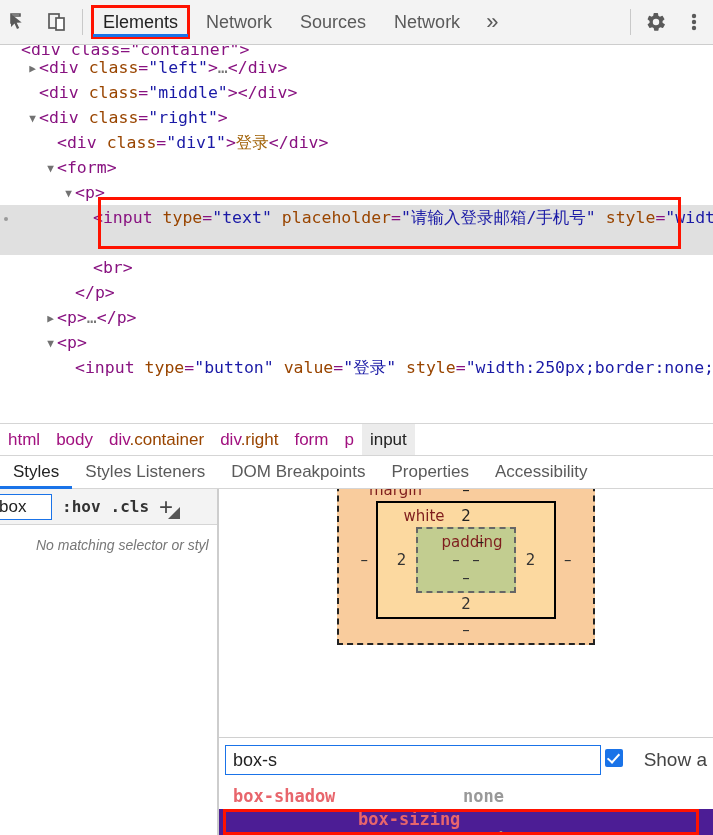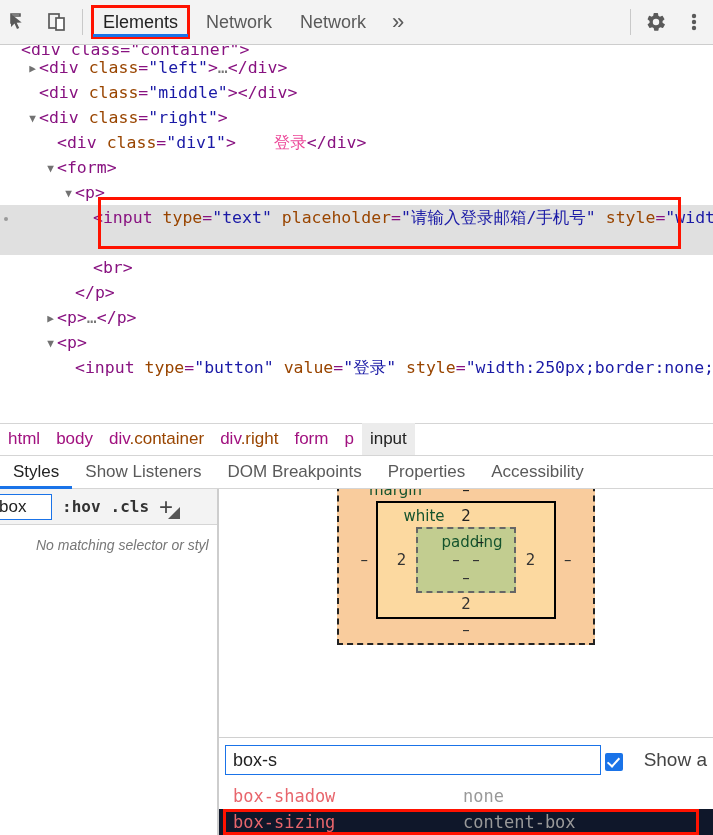--- a/index.html
+++ b/index.html
@@ -72,38 +72,38 @@
   .tri {
     display: inline-block; width: 13px;
     color: #727272; font-size: 11px;
     vertical-align: middle; text-align: center;
   }
   .tri.none { color: transparent; }
   .tag   { color: #881280; }
   .attr  { color: #994500; }
   .val   { color: #1a1aa6; }
   .punc  { color: #881280; }
-  .txt   { color: #ec4899; margin-left: 38px; }
+  .txt   { color: #a16207; }
   .dots  { color: #777; }
   .dotmark {
     position: absolute; left: 4px; top: 12px;
     width: 4px; height: 4px; border-radius: 50%; background: #9a9a9a;
   }
   .annot-box {
     position: absolute;
     border: 3px solid #ff1200;
     pointer-events: none;
   }
 
   
   .crumbs {
     position: absolute; top: 423px; left: 0;
     width: 713px; height: 32px;
     background: #fff; border-top: 1px solid #d5d5d5;
-    display: flex; align-items: flex-end;
+    display: flex; align-items: center;
     font-size: 17px;
   }
   .crumb {
     padding: 0 8px; height: 32px; line-height: 32px;
     color: #a1117f; cursor: pointer; white-space: nowrap;
   }
   .crumb .cls { color: #994500; }
   .crumb.active { background: #ececec; color: #222; }
 
   
@@ -200,21 +200,21 @@
   }
   .bm-content {
     background: #8db2c4; border: 2px solid #777;
     padding: 7px 4px; margin: 2px 4px;
     font-size: 16px; color: #222;
   }
   .bm-label {
     text-align: left; padding-left: 12px;
     position: relative; height: 18px; line-height: 18px;
   }
-  .bm-label .lbl { color: #14532d; }
+  .bm-label .lbl { color: #7f1d1d; }
   .bm-label .topv {
     position: absolute; left: 50%; transform: translateX(-50%);
   }
   .bm-row { display: flex; align-items: center; justify-content: center; }
   .bm-side { width: 20px; font-size: 15px; color: #333; }
   .bm-bot { height: 18px; line-height: 18px; color: #333; }
 
   .filter-area {
     position: absolute; top: 248px; left: 0; right: 0;
     border-top: 1px solid #d0d0d0;
@@ -222,21 +222,21 @@
   }
   .filter-row { display: flex; align-items: center; padding: 0 6px; }
   .filter-input {
     flex: 1; height: 30px;
     border: 1px solid #1a73e8; background: #fff;
     font-family: "Liberation Sans", sans-serif;
     font-size: 18px; color: #222;
     padding: 0 7px; outline: none;
   }
   .showall {
-    display: flex; align-items: flex-end; gap: 21px;
+    display: flex; align-items: flex-start; gap: 21px;
     margin-left: 4px; white-space: nowrap;
   }
   .cbx {
     width: 18px; height: 18px; background: #1a73e8;
     border-radius: 2px; position: relative; cursor: pointer;
     flex: none;
   }
   .cbx::after {
     content: ""; position: absolute; left: 5px; top: 2px;
     width: 5px; height: 10px; border: solid #fff;
@@ -244,23 +244,23 @@
   }
   .showall-lbl { font-size: 19px; color: #444; }
 
   .prop-list {
     margin-top: 8px;
     font-family: "DejaVu Sans Mono", monospace;
     font-size: 17px;
   }
   .prop-row {
     display: flex; height: 26px; align-items: center;
-    padding-left: 14px; position: relative;
-  }
-  .prop-row.alt { background: #0f172a; }
+    padding-left: 14px; position: relative; font-weight: bold;
+  }
+  .prop-row.alt { background: #4c1d95; flex-direction: column; }
   .prop-name { color: #e8656c; width: 230px; }
   .prop-value { color: #999; }
   .prop-annot {
     position: absolute; left: 4px; right: 14px; top: 0; bottom: 0;
     border: 3px solid #ff1200; pointer-events: none;
   }
   .vsep {
     position: absolute; top: 489px; left: 218px;
     width: 1px; height: 346px; background: #cdcdcd;
   }
@@ -282,20 +282,23 @@
     </svg>
   </div>
   <div class="tb-sep"></div>
 
   <div class="tabs">
     <div class="tab active annot">
       <span>Elements</span>
     </div>
     <div class="tab">
       <span>Network</span>
+    </div>
+    <div class="tab">
+      <span>Sources</span>
     </div>
     <div class="tab">
       <span>Network</span>
     </div>
     <div class="tab-more">»</div>
   </div>
 
   <div class="tb-right">
     <div class="tb-sep"></div>
     <div class="tb-icon">
@@ -354,21 +357,21 @@
   <div class="crumb active">
     <span>input</span>
   </div>
 </div>
 
 <div class="sidetabs">
   <div class="stab active">
     <span>Styles</span>
   </div>
   <div class="stab">
-    <span>Show Listeners</span>
+    <span>Styles Listeners</span>
   </div>
   <div class="stab">
     <span>DOM Breakpoints</span>
   </div>
   <div class="stab">
     <span>Properties</span>
   </div>
   <div class="stab">
     <span>Accessibility</span>
   </div>

